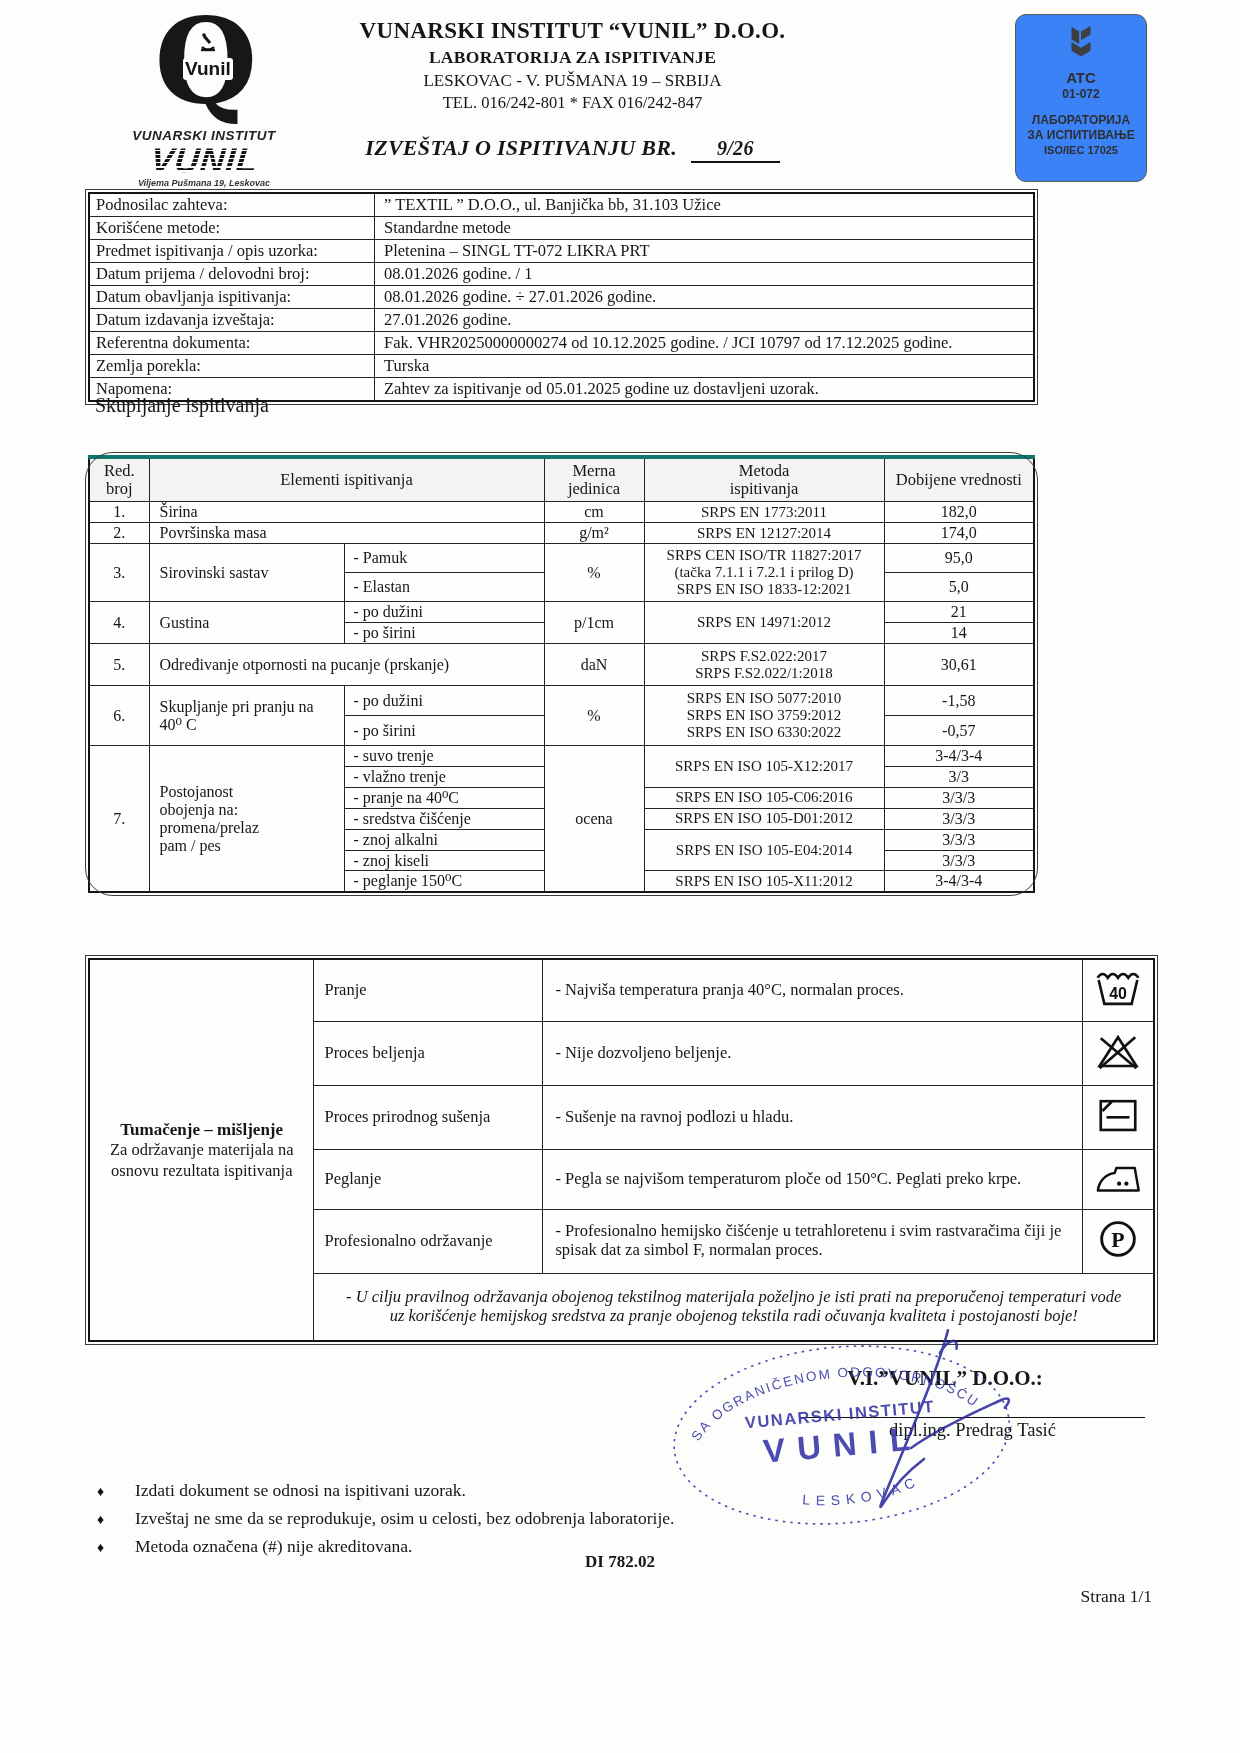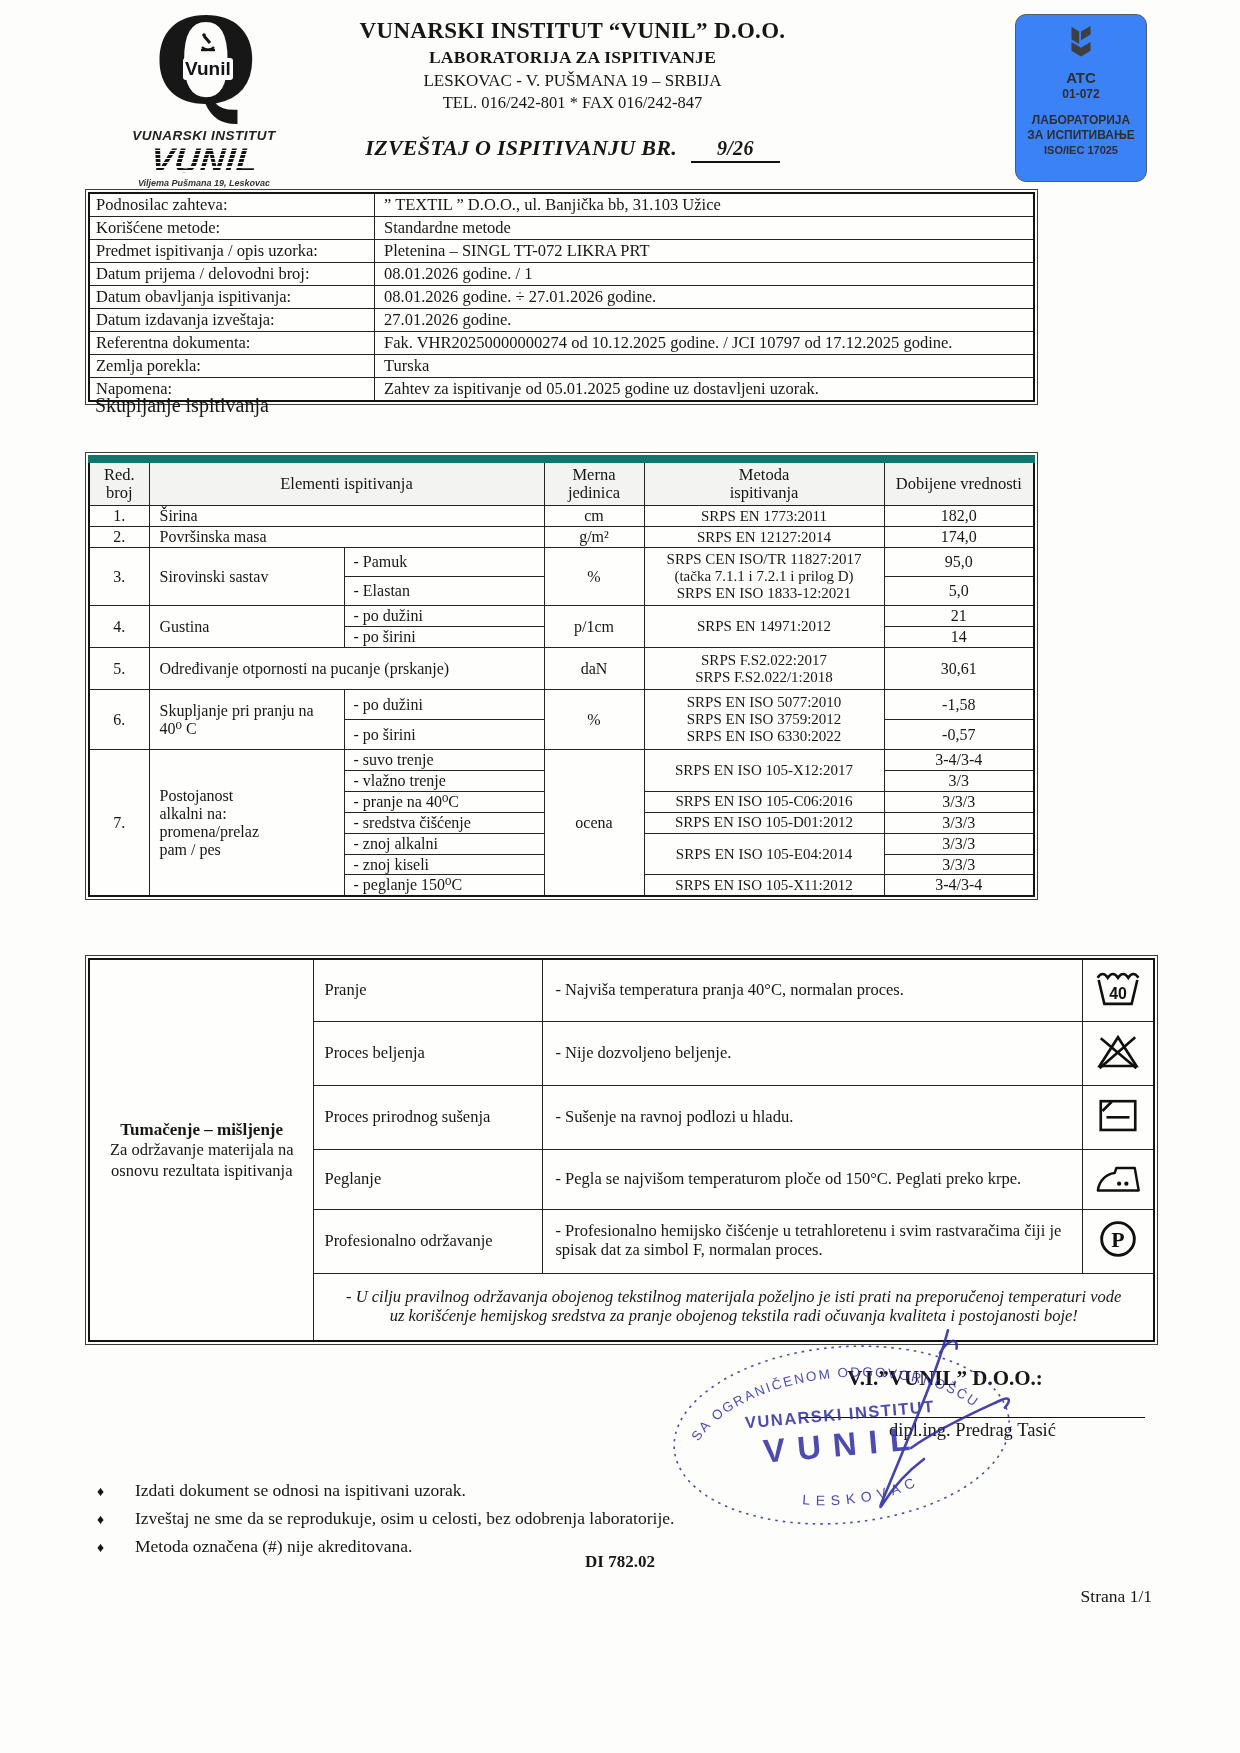--- a/index.html
+++ b/index.html
@@ -58,21 +58,21 @@
 
   .info-table{position:absolute;left:88px;top:192px;width:947px;font-size:16.5px;}
   .info-table td{height:20px;line-height:1.12;}
   .info-table .lbl{width:272px;}
   .info-table .val{padding-left:9px;}
 
   .section-title{position:absolute;left:95px;top:394px;font-size:20px;}
 
   .results-table{position:absolute;left:88px;top:455px;width:945px;font-size:16px;text-align:center;}
   .results-table th{font-weight:normal;font-size:16.5px;height:40px;line-height:1.1;background:#f3f3f1;}
-  .results-table{border-top:8px solid #0f766e;}
+  .results-table{border-top:4px solid #0f766e;border-radius:25px;}
   .results-table td{line-height:1.12;}
   .results-table .el{text-align:left;padding-left:10px;}
   .results-table .sub{text-align:left;padding-left:9px;}
   .results-table .met{font-size:15px;}
   .h22{height:21px;} .h29{height:29px;} .h40{height:42px;} .h30{height:30px;} .h23{height:20px;}
 
   .care-table{position:absolute;left:88px;top:958px;width:1067px;font-size:16.5px;}
   .care-table td{line-height:1.15;}
   .care-table .c-label{width:222px;text-align:center;line-height:1.25;}
   .care-table .c-label .t1{font-weight:bold;font-size:17px;}
@@ -269,21 +269,21 @@
 SRPS EN ISO 6330:2022</td>
         <td>-1,58</td>
       </tr>
       <tr class="h30">
         <td class="sub">- po širini</td>
         <td>-0,57</td>
       </tr>
       <tr class="h23">
         <td rowspan="7">7.</td>
         <td class="el pre" rowspan="7">Postojanost
-alkalni na:
+obojenja na:
 promena/prelaz
 pam / pes</td>
         <td class="sub">- suvo trenje</td>
         <td rowspan="7">ocena</td>
         <td class="met" rowspan="2">SRPS EN ISO 105-X12:2017</td>
         <td>3-4/3-4</td>
       </tr>
       <tr class="h23">
         <td class="sub">- vlažno trenje</td>
         <td>3/3</td>

